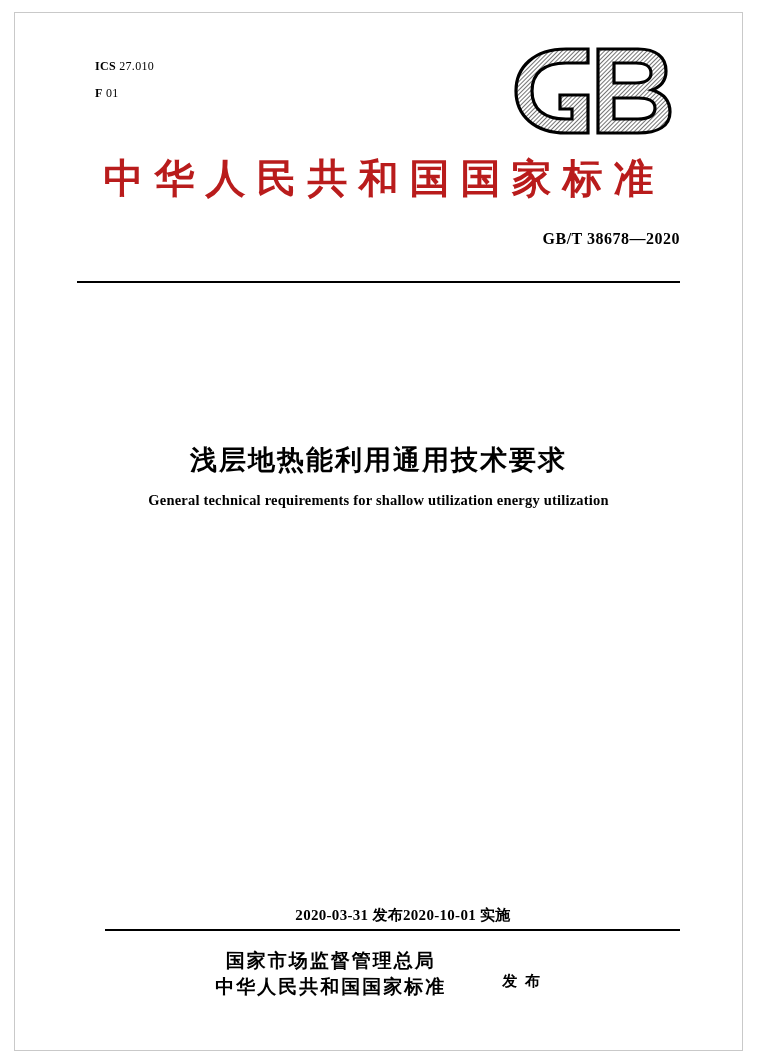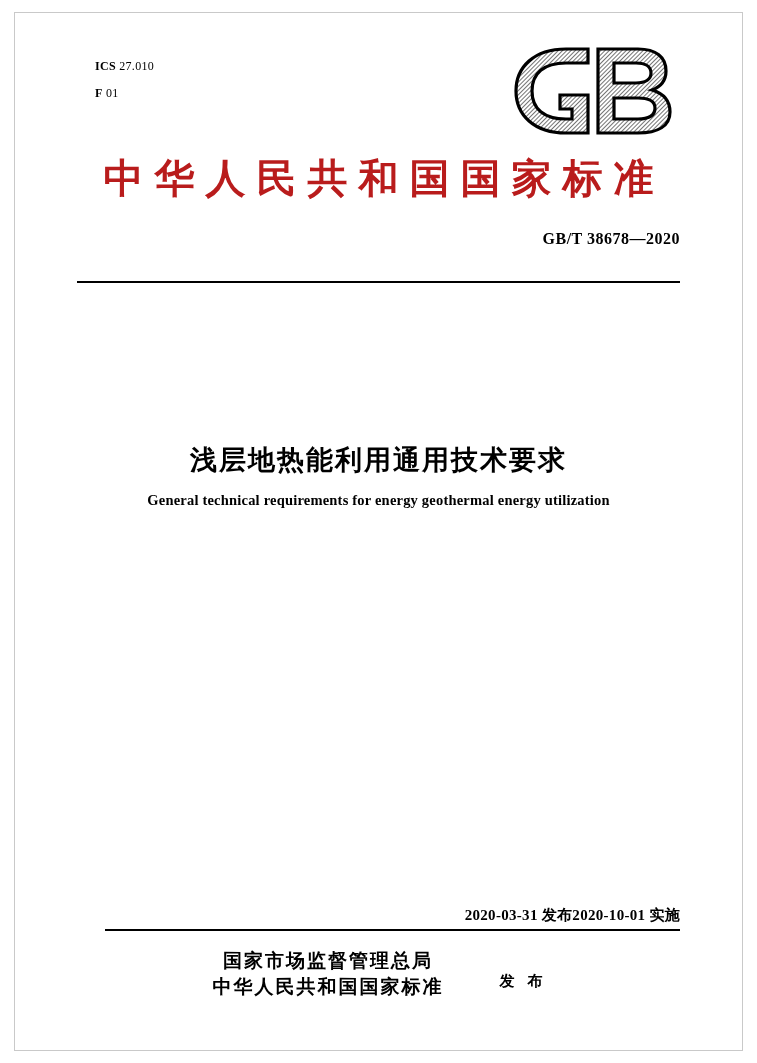--- a/index.html
+++ b/index.html
@@ -120,21 +120,21 @@
     letter-spacing: 0.2px;
   }
 
   
   .dates {
     position: absolute;
     left: 98px;
     right: 62px;
     top: 893px;
     display: flex;
-    justify-content: flex-end;
+    justify-content: center;
     align-items: baseline;
     font-family: "Liberation Serif", serif;
     font-weight: bold;
     font-size: 15px;
     letter-spacing: 0.3px;
     margin-left: 13px;
   }
   .hr-bottom {
     position: absolute;
     left: 90px;
@@ -157,21 +157,21 @@
   }
   .issuer-names {
     font-family: "Liberation Serif", serif;
     font-weight: bold;
     font-size: 19px;
     letter-spacing: 2px;
     line-height: 26px;
     text-align: center;
   }
   .issuer-action {
-    font-family: Liberation Mono, monospace;
+    font-family: Liberation Serif, serif;
     font-weight: bold;
     font-size: 15px;
     letter-spacing: 2px;
     margin-left: 16px;
     padding-top: 14px;
   }
 </style>
 </head>
 <body>
 
@@ -208,21 +208,21 @@
       </svg>
     </div>
 
     <div class="std-title">中华人民共和国国家标准</div>
 
     <div class="std-number">GB/T 38678—2020</div>
 
     <div class="hr-top"></div>
 
     <div class="doc-title-cn">浅层地热能利用通用技术要求</div>
-    <div class="doc-title-en">General technical requirements for energy geothermal energy utilization</div>
+    <div class="doc-title-en">General technical requirements for shallow utilization energy utilization</div>
 
     <div class="dates">
       <span>2020-03-31 发布</span>
       <span>2020-10-01 实施</span>
     </div>
     <div class="hr-bottom"></div>
 
     <div class="issuer">
       <div class="issuer-names">
         <div>国家市场监督管理总局</div>

